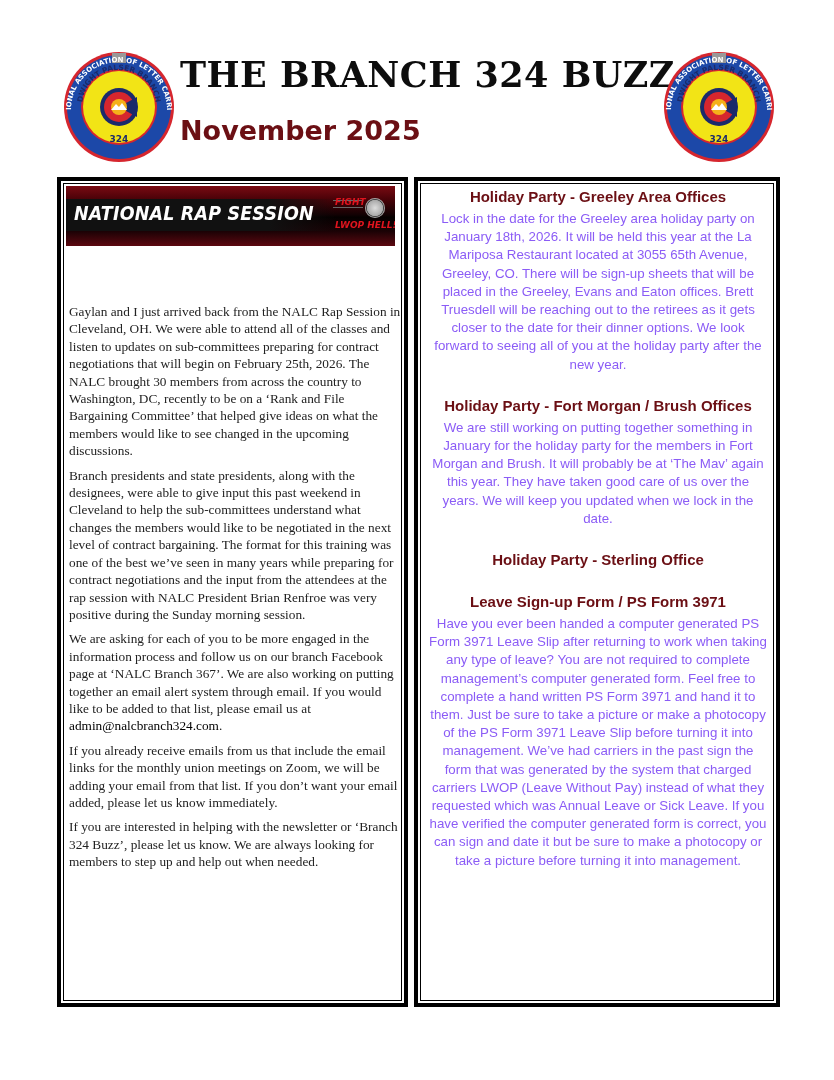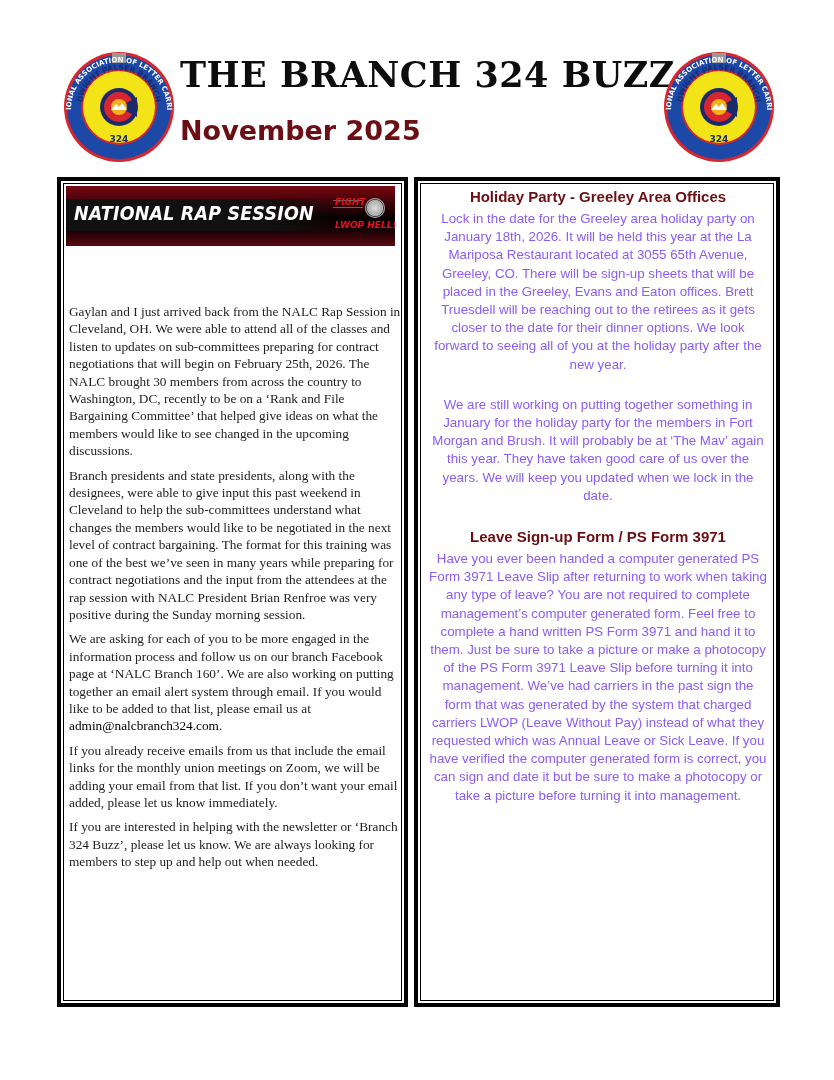--- a/index.html
+++ b/index.html
@@ -133,35 +133,37 @@
       <div class="badge-lines"></div>
       <div class="badge-seal"></div>
       <div class="badge-text badge-line1">FIGHT</div>
       <div class="badge-text badge-line2">LWOP HELL!</div>
     </div>
   </div>
 
   <div class="col-text">
     <p>Gaylan and I just arrived back from the NALC Rap Session in Cleveland, OH.  We were able to attend all of the classes and listen to updates on sub-committees preparing for contract negotiations that will begin on February 25th, 2026.  The NALC brought 30 members from across the country to Washington, DC, recently to be on a ‘Rank and File Bargaining Committee’ that helped give ideas on what the members would like to see changed in the upcoming discussions.</p>
     <p>Branch presidents and state presidents, along with the designees, were able to give input this past weekend in Cleveland to help the sub-committees understand what changes the members would like to be negotiated in the next level of contract bargaining.  The format for this training was one of the best we’ve seen in many years while preparing for contract negotiations and the input from the attendees at the rap session with NALC President Brian Renfroe was very positive during the Sunday morning session.</p>
-    <p><span>We are asking for each of you to be more engaged in the information process and follow us on our branch Facebook page at ‘NALC Branch 160’.  We are also working on putting together an email alert system through email.  If you would like to be added to that list, please email us at </span><span class="email-link">admin@nalcbranch324.com</span><span>.</span></p>
+    <p><span>We are asking for each of you to be more engaged in the information process and follow us on our branch Facebook page at ‘NALC Branch 367’.  We are also working on putting together an email alert system through email.  If you would like to be added to that list, please email us at </span><span class="email-link">admin@nalcbranch324.com</span><span>.</span></p>
     <p>If you already receive emails from us that include the email links for the monthly union meetings on Zoom, we will be adding your email from that list.  If you don’t want your email added, please let us know immediately.</p>
     <p>If you are interested in helping with the newsletter or ‘Branch 324 Buzz’, please let us know.  We are always looking for members to step up and help out when needed.</p>
   </div>
 </div>
 
 <div class="box box-right">
   <div class="right-inner">
     <div class="section gap-lg">
       <div class="section-head">Holiday Party - Greeley Area Offices</div>
       <div class="section-body">Lock in the date for the Greeley area holiday party on January 18th, 2026.  It will be held this year at the La Mariposa Restaurant located at 3055 65th Avenue, Greeley, CO.  There will be sign-up sheets that will be placed in the Greeley, Evans and Eaton offices.  Brett Truesdell will be reaching out to the retirees as it gets closer to the date for their dinner options.   We look forward to seeing all of you at the holiday party after the new year.</div>
     </div>
     <div class="section gap-lg">
+      <div class="section-head">Holiday Party - Fort Morgan / Brush Offices</div>
       <div class="section-body">We are still working on putting together something in January for the holiday party for the members in Fort Morgan and Brush.  It will probably be at ‘The Mav’ again this year.  They have taken good care of us over the years.  We will keep you updated when we lock in the date.</div>
     </div>
     <div class="section gap-lg">
+      <div class="section-head">Holiday Party - Sterling Office</div>
     </div>
     <div class="section">
       <div class="section-head">Leave Sign-up Form / PS Form 3971</div>
       <div class="section-body">Have you ever been handed a computer generated PS Form 3971 Leave Slip after returning to work when taking any type of leave?  You are not required to complete management’s computer generated form.  Feel free to complete a hand written PS Form 3971 and hand it to them.  Just be sure to take a picture or make a photocopy of the PS Form 3971 Leave Slip before turning it into management.  We’ve had carriers in the past sign the form that was generated by the system that charged carriers LWOP (Leave Without Pay) instead of what they requested which was Annual Leave or Sick Leave.  If you have verified the computer generated form is correct, you can sign and date it but be sure to make a photocopy or take a picture before turning it into management.</div>
     </div>
   </div>
 </div>
 
 </body></html>

